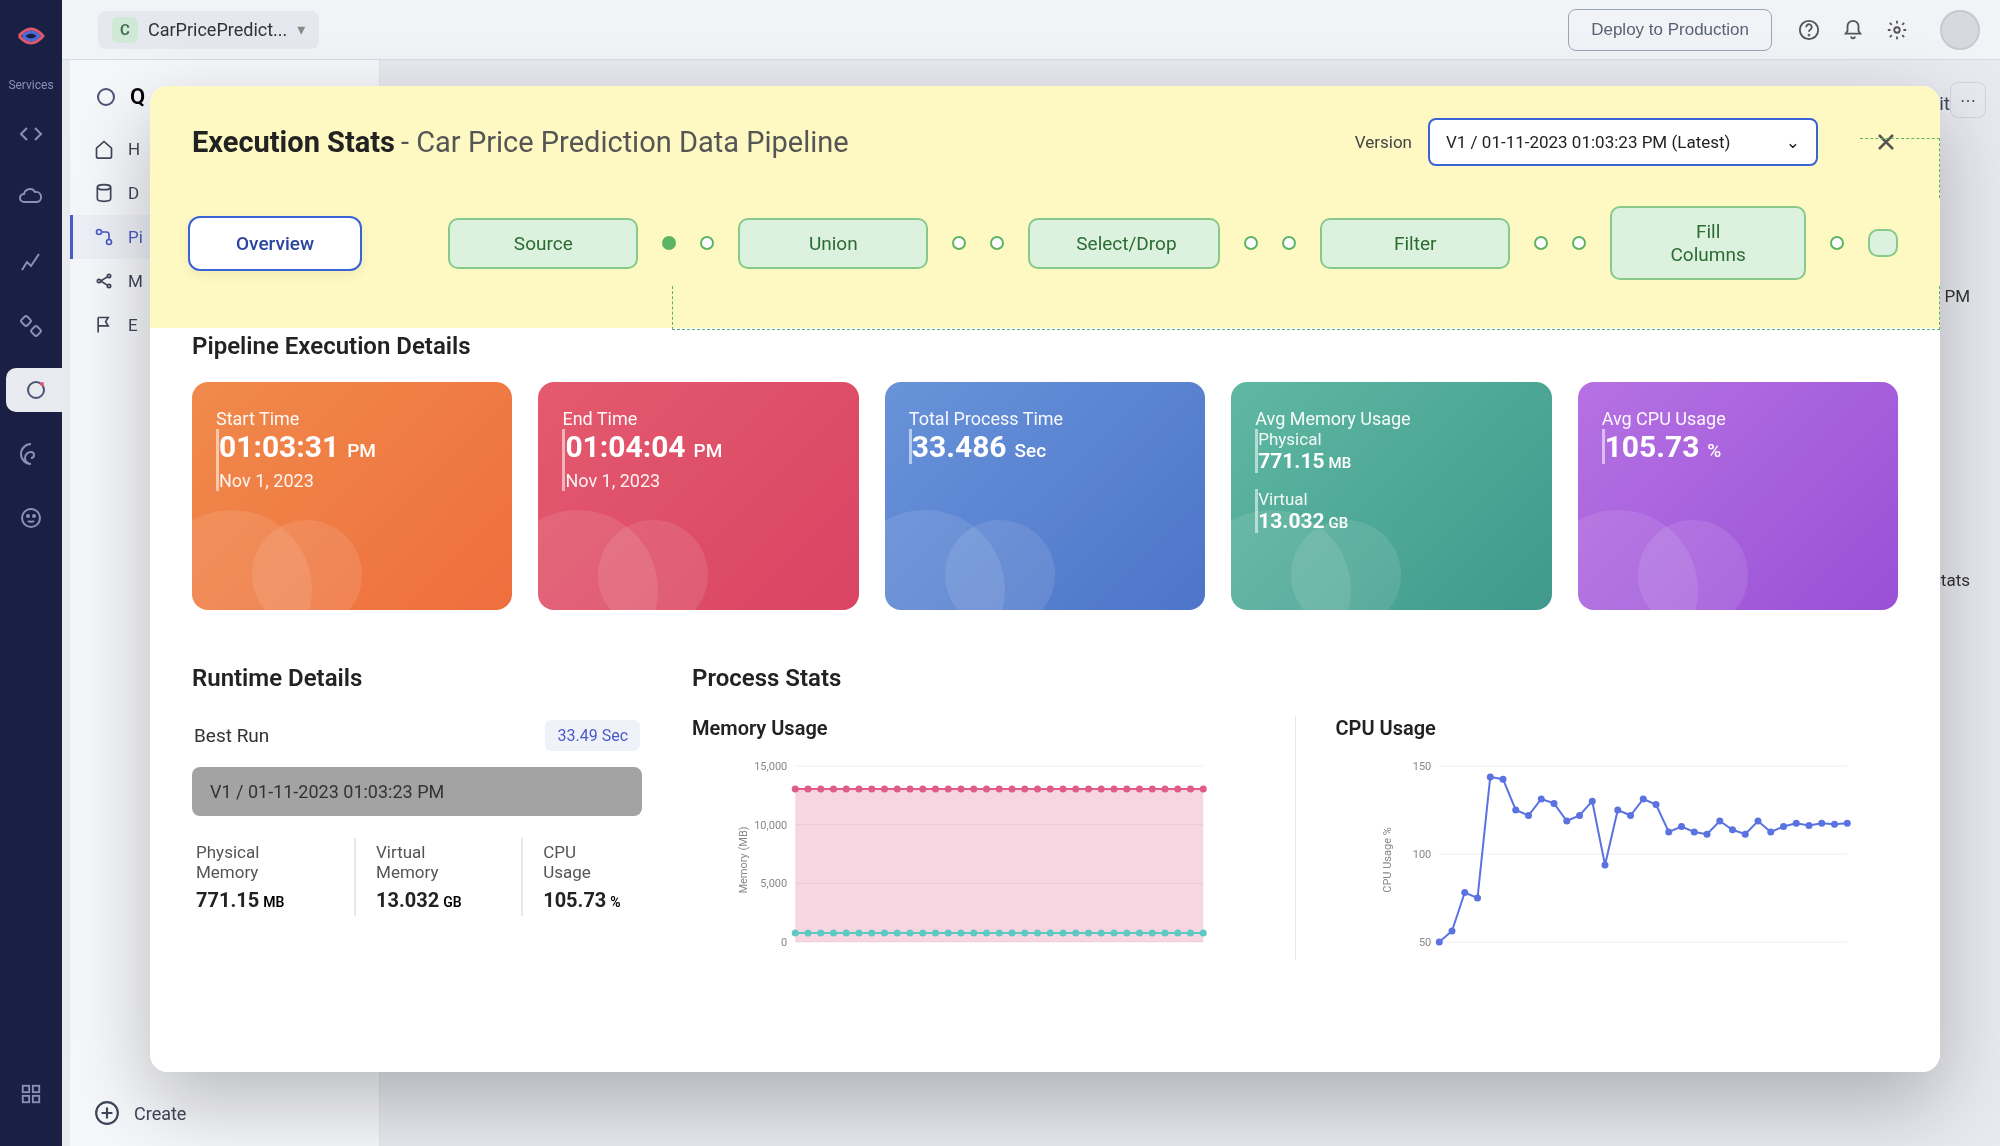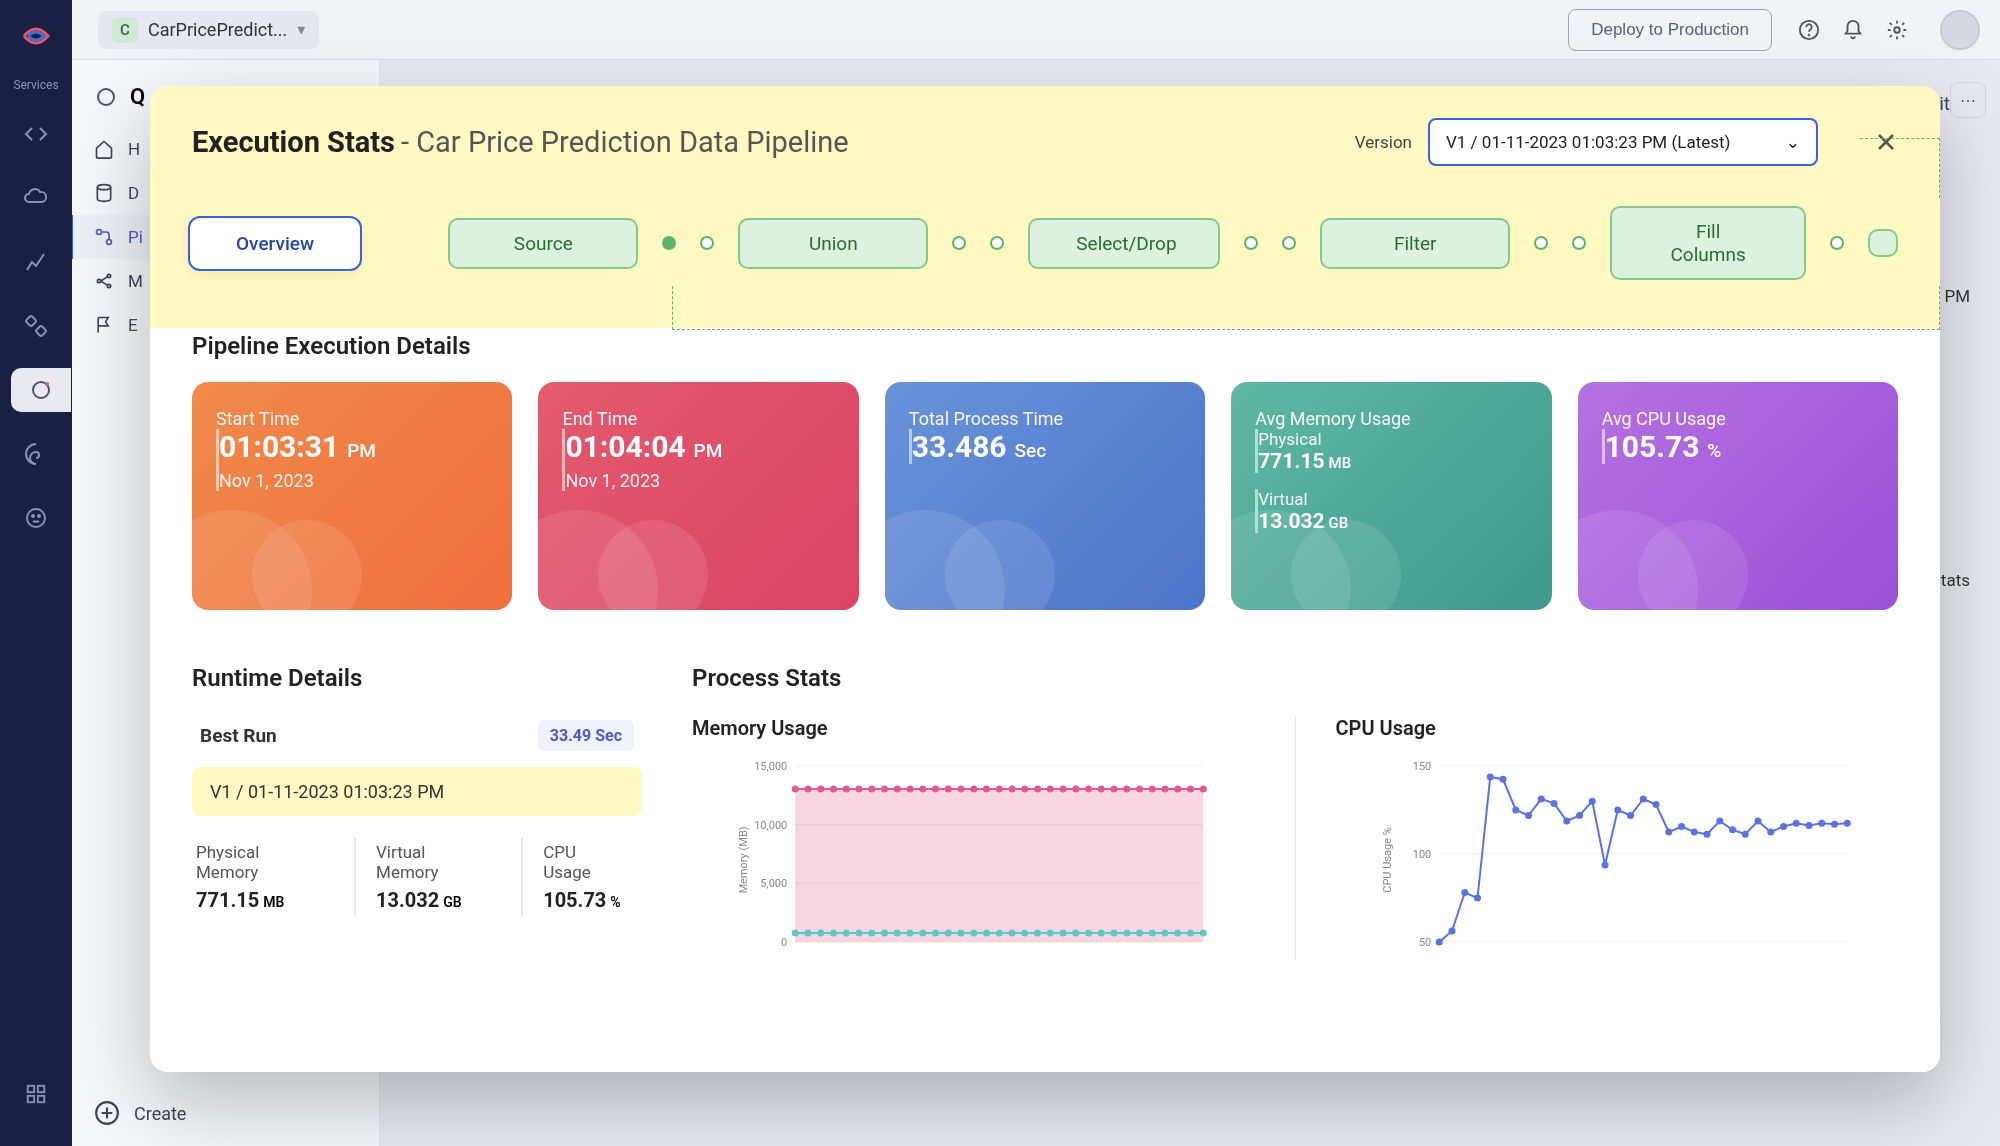--- a/index.html
+++ b/index.html
@@ -10,21 +10,21 @@
 .project-chip { display: flex; align-items: center; gap: 10px; background: #e5e8ee; padding: 6px 14px; border-radius: 8px; margin-left: 78px; }
 .project-badge { width: 26px; height: 26px; border-radius: 6px; background: #d0e8d6; color: #3c6b46; font-weight: 600; display: flex; align-items: center; justify-content: center; font-size: 15px; }
 .project-name { font-size: 18px; color: #333; }
 .topbar-spacer { flex: 1; }
 .deploy-btn { border: 1.5px solid #9aa5b8; color: #5a6175; background: transparent; padding: 10px 22px; border-radius: 8px; font-size: 17px; cursor: pointer; }
 .topbar-icons { display: flex; align-items: center; gap: 22px; margin-left: 26px; }
 .topbar-icon { width: 22px; height: 22px; display: flex; align-items: center; justify-content: center; color: #555; cursor: pointer; }
 .avatar { width: 40px; height: 40px; border-radius: 50%; background: #d6d9e0; border: 2px solid #c6c9d0; margin-left: 10px; }
 
 
-.leftrail { position: absolute; left: 0; top: 0; width: 72px; height: 100%; background: #1a2043; display: flex; flex-direction: column; align-items: center; padding-top: 18px; z-index: 2; }
+.leftrail { position: absolute; left: 0; top: 0; width: 62px; height: 100%; background: #1a2043; display: flex; flex-direction: column; align-items: center; padding-top: 18px; z-index: 2; }
 .logo { width: 36px; height: 36px; margin-bottom: 24px; }
 .services-text { color: #8a91b8; font-size: 12px; margin-bottom: 20px; }
 .rail-icon { width: 44px; height: 44px; border-radius: 10px; display: flex; align-items: center; justify-content: center; margin-bottom: 20px; cursor: pointer; color: #8a91b8; }
 .rail-icon.active { background: #e8eaf0; color: #4a5378; border-top-right-radius: 0; border-bottom-right-radius: 0; position: relative; width: 60px; margin-left: 10px; }
 .rail-bottom { margin-top: auto; margin-bottom: 30px; }
 
 
 .leftnav { position: absolute; left: 70px; top: 60px; width: 310px; bottom: 0; background: #f6f7fa; border-right: 1px solid #e0e3ea; padding: 24px 0; z-index: 1; }
 .leftnav-title-row { display: flex; align-items: center; gap: 12px; padding: 0 24px 18px; }
 .leftnav-item { display: flex; align-items: center; gap: 14px; padding: 12px 24px; color: #3f4659; font-size: 17px; cursor: pointer; }
@@ -80,24 +80,24 @@
 .c-red { background: linear-gradient(135deg,#e45a6e,#d94463); }
 .c-blue { background: linear-gradient(135deg,#6893d9,#4d74c9); }
 .c-teal { background: linear-gradient(135deg,#5fb8a2,#3f998c); }
 .c-grey { background: linear-gradient(135deg,#7a8599,#616d82); }
 .c-purple { background: linear-gradient(135deg,#b671e3,#9950d6); }
 
 
 .lower { display: flex; gap: 50px; }
 .runtime-col { width: 450px; }
 .process-col { flex: 1; }
-.best-run-row { display: flex; justify-content: space-between; align-items: center; margin: 28px 8px 16px; font-weight: bold; }
+.best-run-row { display: flex; justify-content: space-between; align-items: center; margin: 28px 2px 16px; }
 .best-run-label { font-size: 19px; color: #333; }
 .best-run-val { font-size: 16px; color: #4a5ac7; background: #f0f2f9; padding: 6px 12px; border-radius: 6px; }
-.run-version-box { background: #fef9c3; border-radius: 8px; padding: 14px 18px; font-size: 18px; color: #333; margin-bottom: 22px; }
+.run-version-box { background: #a3a3a3; border-radius: 8px; padding: 14px 18px; font-size: 18px; color: #333; margin-bottom: 22px; }
 .metrics-row { display: flex; gap: 17px; }
 .metric { border-left: 2px solid #e4e7ee; padding: 4px 20px; }
 .metric:first-child { border-left: none; padding-left: 4px; }
 .metric-label { font-size: 17px; color: #555; margin-bottom: 6px; }
 .metric-val { font-size: 20px; font-weight: 700; color: #222; }
 .metric-unit { font-size: 14px; font-weight: 600; }
 
 .charts-row { display: flex; gap: 40px; margin-top: 24px; }
 .chart-box { flex: 1; }
 .chart-title { font-size: 20px; font-weight: 600; color: #222; margin-bottom: 20px; }

